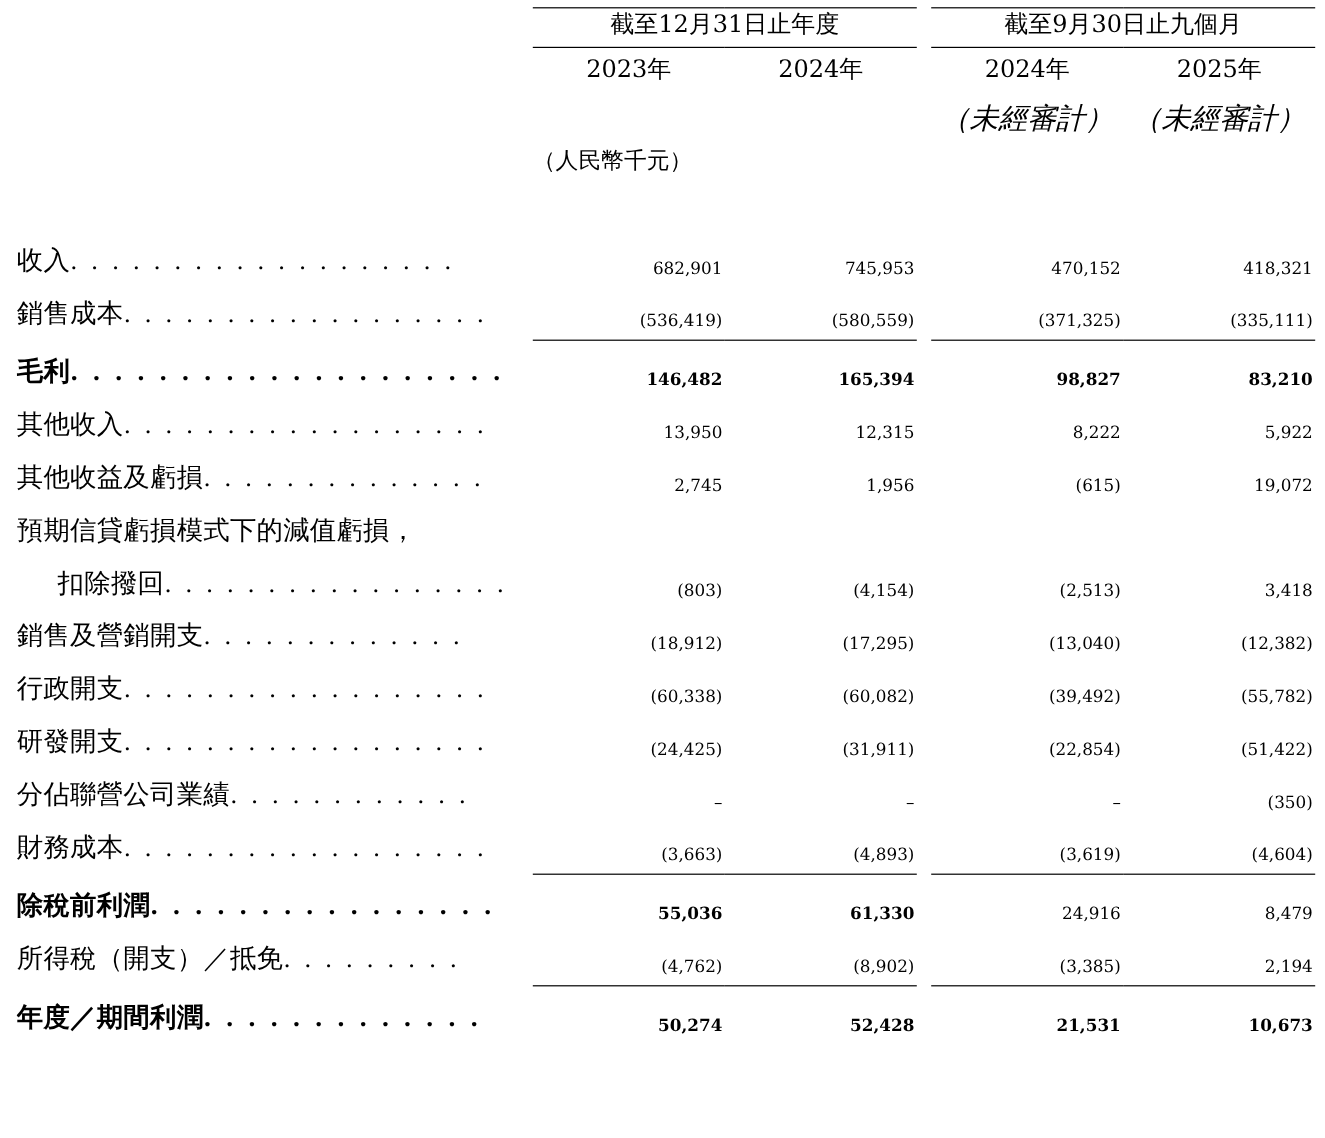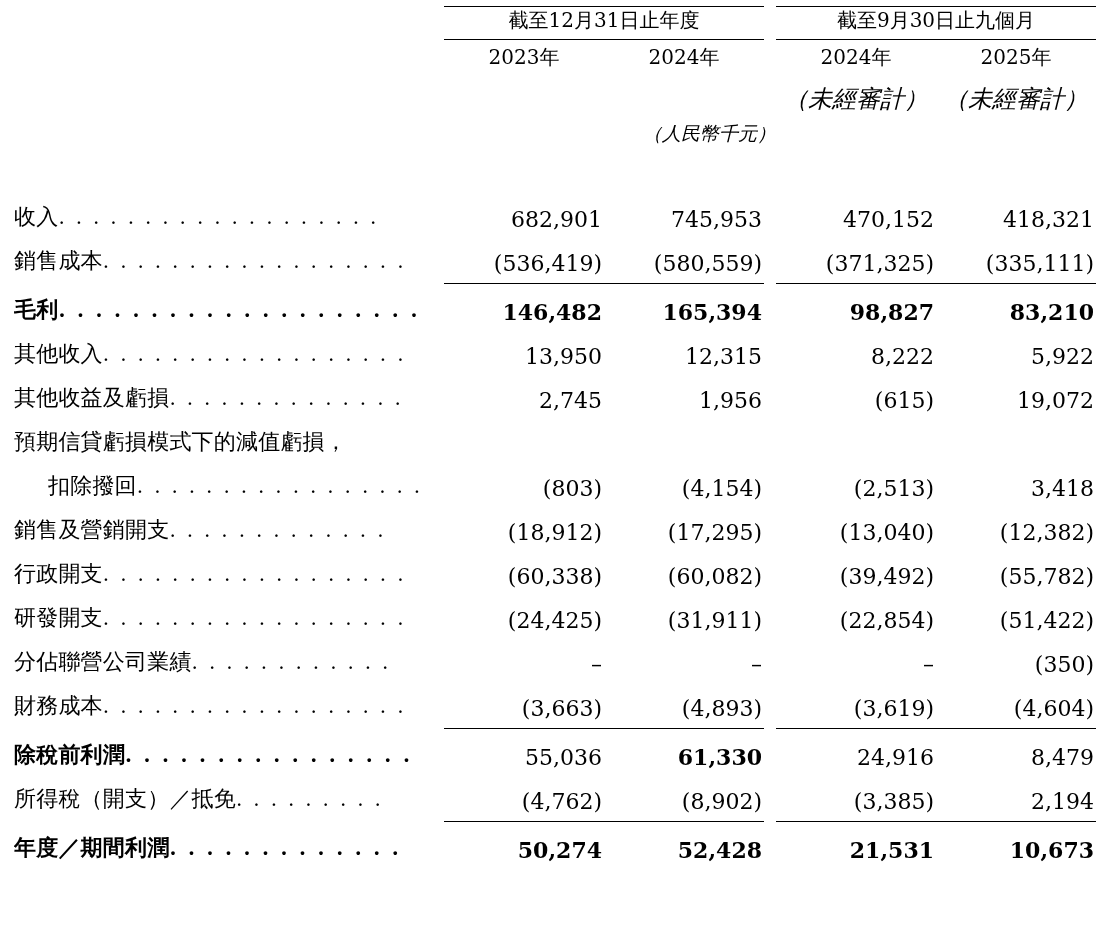--- a/index.html
+++ b/index.html
@@ -64,42 +64,41 @@
     font-size: 24px;
     padding-top: 6px;
     padding-bottom: 2px;
     white-space: nowrap;
   }
   .rmb-row td {
     padding-top: 4px;
     padding-bottom: 4px;
   }
   .rmb {
-    text-align: right;
-    font-style: italic;
+    text-align: left;
     font-size: 19px;
     white-space: nowrap;
   }
   .spacer-row td { height: 44px; }
 
   
   tr.data td { padding-top: 7px; padding-bottom: 7px; }
   .label {
     font-size: 22px;
     white-space: nowrap;
     overflow: hidden;
     letter-spacing: 0.2px;
   }
   .label .dots {
     letter-spacing: 2.3px;
     font-size: 20px;
   }
   .num {
     text-align: right;
-    font-size: 22px;
+    font-size: 14px;
     white-space: nowrap;
     padding-right: 2px;
   }
   .bold .label, .bold .num { font-weight: bold; }
   .boldlabel .label { font-weight: bold; }
 
   
   tr.rule-above td.num {
     border-top: 1.3px solid #000;
     padding-top: 12px;
@@ -245,21 +244,21 @@
         <tr class="data">
           <td class="label">財務成本<span class="dots">. . . . . . . . . . . . . . . . . .</span></td>
           <td class="num">(3,663)</td>
           <td class="num">(4,893)</td>
           <td></td>
           <td class="num">(3,619)</td>
           <td class="num">(4,604)</td>
         </tr>
         <tr class="data rule-above boldlabel">
           <td class="label">除稅前利潤<span class="dots">. . . . . . . . . . . . . . . .</span></td>
-          <td class="num" style="font-weight:normal">55,036</td>
+          <td class="num" style="font-weight:bold">55,036</td>
           <td class="num" style="font-weight:bold">61,330</td>
           <td></td>
           <td class="num">24,916</td>
           <td class="num">8,479</td>
         </tr>
         <tr class="data">
           <td class="label">所得稅（開支）／抵免<span class="dots">. . . . . . . . .</span></td>
           <td class="num">(4,762)</td>
           <td class="num">(8,902)</td>
           <td></td>

